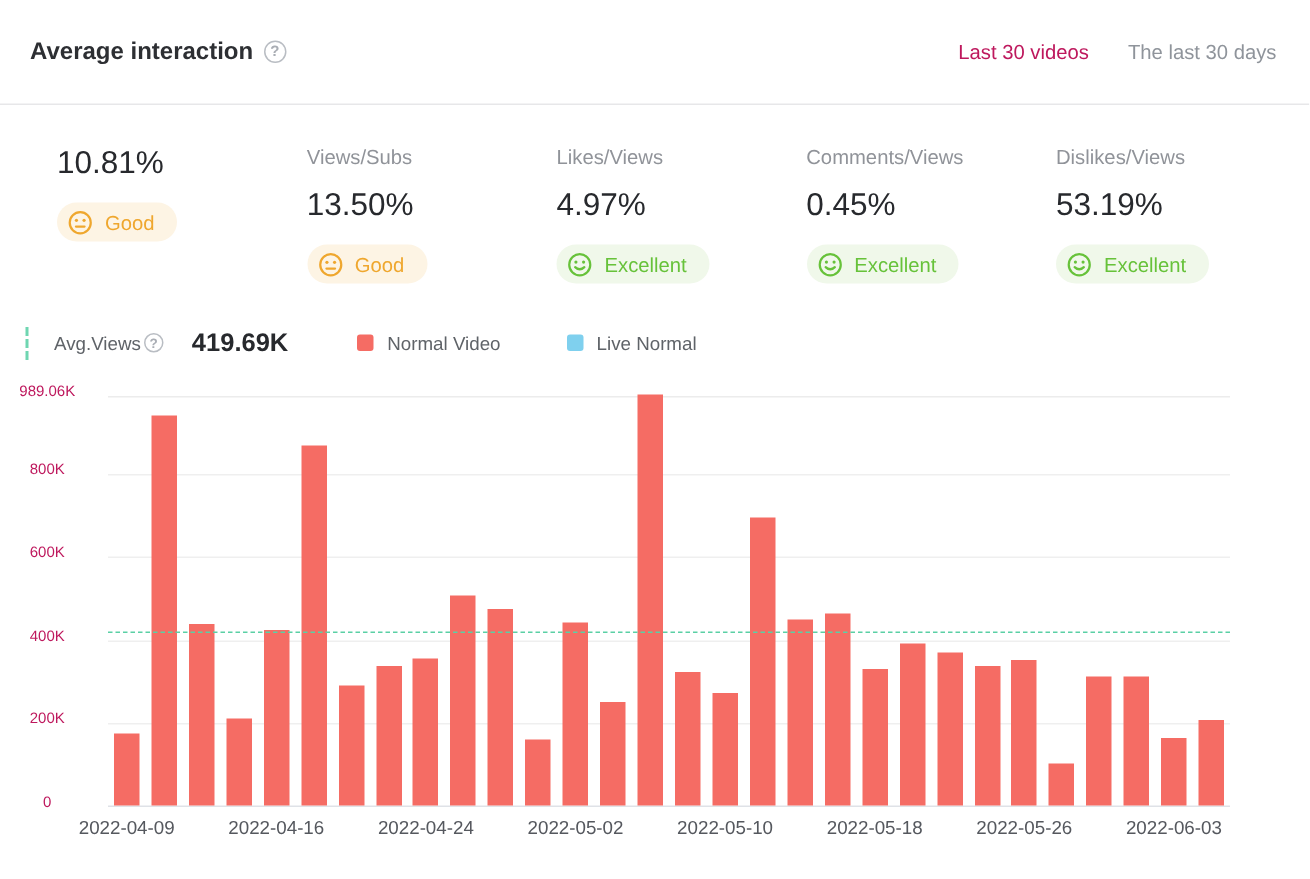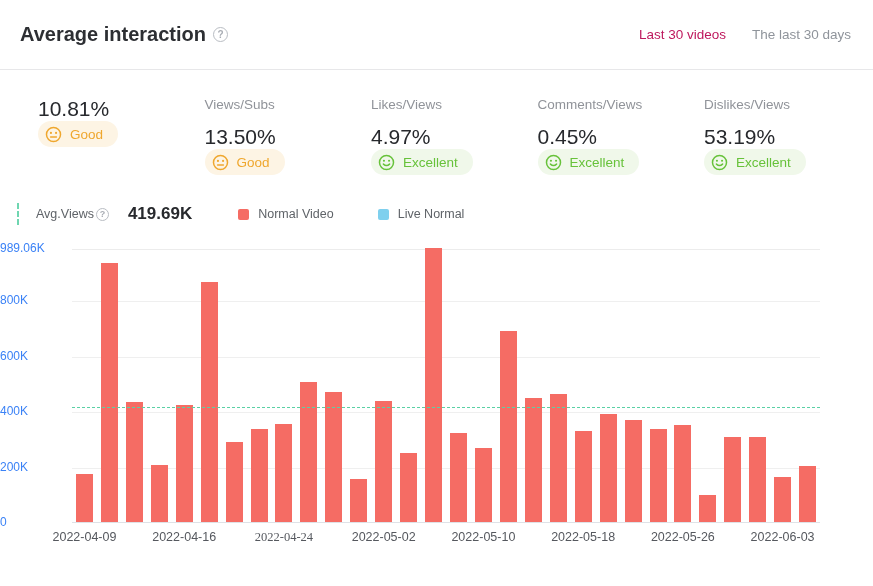--- a/index.html
+++ b/index.html
@@ -8,35 +8,35 @@
   .panel {
     position: relative; width: 873px; height: 586px;
     background: #fff; overflow: hidden;
   }
   
   .hdr {
     height: 70px; padding: 0 22px 0 20px;
     display: flex; align-items: center;
     border-bottom: 1px solid #e7e7e9;
   }
-  .hdr-title { font-size: 20px; font-weight: bold; color: #2d2f33; }
+  .hdr-title { font-size: 16px; font-weight: bold; color: #2d2f33; }
   .q-icon {
     display: inline-flex; align-items: center; justify-content: center;
     width: 15px; height: 15px; border: 1px solid #b9bdc3; border-radius: 50%;
     color: #a9adb4; font-size: 10px; font-weight: bold; margin-left: 7px;
     cursor: default; flex: none;
   }
   .hdr-tabs { margin-left: auto; display: flex; align-items: center; gap: 26px; font-size: 13.5px; }
   .tab-active { color: #be185d; cursor: pointer; }
   .tab-inactive { color: #8f949b; cursor: pointer; }
   
   .metrics { display: flex; padding: 27px 20px 22px 38px; }
   .metric-card { width: 166.5px; flex: none; }
   .m-label { font-size: 13.5px; color: #909399; margin-bottom: 13px; }
-  .m-value { font-size: 21px; color: #27292d; font-weight: 500; }
+  .m-value { font-size: 21px; color: #27292d; font-weight: 500; margin-bottom: 14px; }
   .m-badge {
     display: inline-flex; align-items: center; gap: 8px;
     height: 26px; padding: 0 15px 0 7px; border-radius: 13px; font-size: 13.5px;
   }
   .metric-card.good .m-badge { background: #fdf4e4; color: #efa72e; }
   .metric-card.excellent .m-badge { background: #f0f8ea; color: #67c23a; }
   .face { width: 17px; height: 17px; display: block; }
   
   .legend { display: flex; align-items: center; height: 34px; padding-left: 17px; }
   .avg-marker { width: 0; height: 22px; border-left: 2px dashed #6fd6b1; margin-right: 17px; flex:none; }
@@ -45,21 +45,21 @@
   .avg-value { font-size: 17px; font-weight: bold; color: #27292d; margin-left: 19px; text-align: right; }
   .lg-item { display: flex; align-items: center; cursor: pointer; }
   .lg-item.normal { margin-left: 46px; }
   .lg-item.live { margin-left: 44px; }
   .lg-swatch { width: 11px; height: 11px; border-radius: 2px; margin-right: 9px; flex:none; }
   
   .chart { position: relative; height: 330px; }
   .plot { position: absolute; left: 72px; right: 53px; top: 18px; height: 274px; border-bottom: 1px solid #dfe2e7; }
   .gridline { position: absolute; left: 0; right: 0; height: 1px; background: #efefef; z-index: 0; }
   .gridline.top { background: #ececec; }
-  .ylabel { position: absolute; left: 0; width: 63px; text-align: left; font-size: 12px; color: #3b82f6; z-index: 1; }
+  .ylabel { position: absolute; left: 0; width: 63px; text-align: center; font-size: 10px; color: #be185d; z-index: 1; }
   .bars { position: absolute; left: 0; right: 0; top: 0; bottom: 0; display: flex; align-items: flex-end; z-index: 2; }
   .bar-slot { flex: 1 1 0; display: flex; justify-content: center; align-items: flex-end; height: 100%; }
   .bar { width: 17px; border-radius: 0; }
   .avg-line { position: absolute; left: 0; right: 0; height: 0; border-top: 1.6px dashed #5ad0a5; z-index: 3; }
   .xlabel { position: absolute; top: 281px; transform: translateX(-50%); white-space: nowrap; font-size: 12.5px; color: #55585e; z-index: 1; }
 </style>
 </head>
 <body>
 
 <div class="panel">
@@ -255,21 +255,21 @@
           </div>
         </div>
       <div class="avg-line" style="top: 157.733px;"></div>
     <div class="gridline top" style="top: 0px;"></div>
         <div class="gridline" style="top: 52.3754px;"></div>
         <div class="gridline" style="top: 107.782px;"></div>
         <div class="gridline" style="top: 163.188px;"></div>
         <div class="gridline" style="top: 218.594px;"></div>
         <div class="xlabel" style="left: 1.66667%;">2022-04-09</div>
         <div class="xlabel" style="left: 15%;">2022-04-16</div>
-        <div class="xlabel" style="left: 28.3333%; font-family: Liberation Serif, serif;">2022-04-24</div>
+        <div class="xlabel" style="left: 28.3333%;">2022-04-24</div>
         <div class="xlabel" style="left: 41.6667%;">2022-05-02</div>
         <div class="xlabel" style="left: 55%;">2022-05-10</div>
         <div class="xlabel" style="left: 68.3333%;">2022-05-18</div>
         <div class="xlabel" style="left: 81.6667%;">2022-05-26</div>
         <div class="xlabel" style="left: 95%;">2022-06-03</div>
       </div>
   <div class="ylabel" style="top: 10px;">989.06K</div>
       <div class="ylabel" style="top: 62.3754px;">800K</div>
       <div class="ylabel" style="top: 117.782px;">600K</div>
       <div class="ylabel" style="top: 173.188px;">400K</div>

